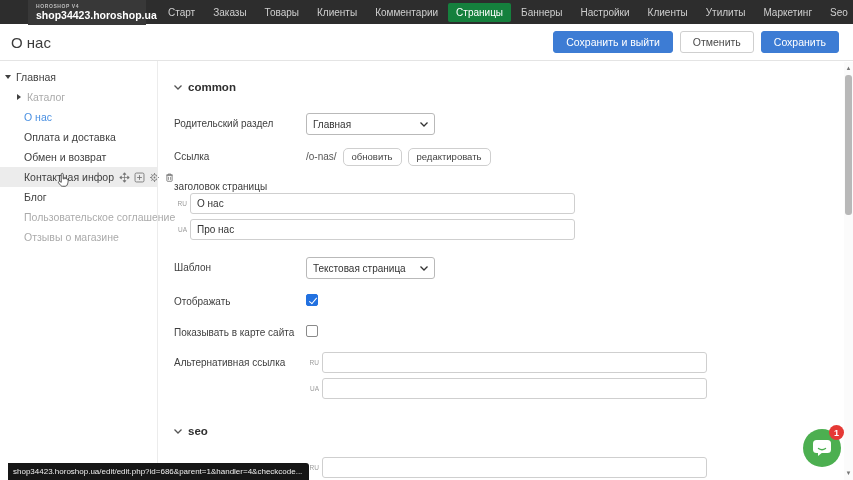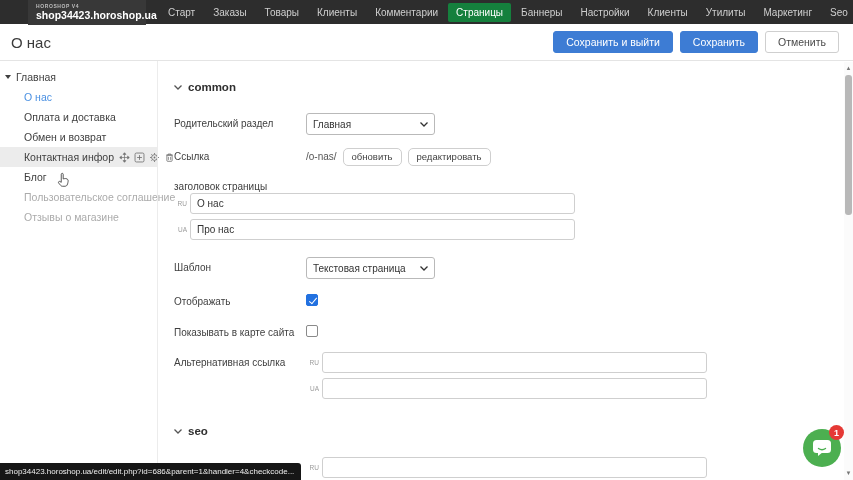--- a/index.html
+++ b/index.html
@@ -58,21 +58,21 @@
   .checkbox.checked { background:#2271e0; border-color:#2271e0; }
   .checkbox.checked::after { content:""; position:absolute; left:3.5px; top:0.5px; width:3px; height:7px; border:solid #fff; border-width:0 1.6px 1.6px 0; transform:rotate(40deg); }
   .seo-gap { height:12px; }
 
   
   .scrollbar { position:absolute; top:62px; right:0; width:9px; bottom:0; background:#fbfbfb; }
   .sb-arrow { position:absolute; left:0; width:9px; height:9px; font-size:6px; color:#777; text-align:center; line-height:9px; cursor:pointer; }
   .sb-thumb { position:absolute; left:1px; width:7px; top:13px; height:140px; background:#b8b8b8; border-radius:3px; cursor:pointer; }
 
   
-  .status-tip { position:absolute; left:0; bottom:0; background:#161616; color:#eee; font-size:8px; padding:4px 7px 4px 5px; border-top-right-radius:3px; white-space:nowrap; z-index:30; }
+  .status-tip { position:absolute; left:8px; bottom:0; background:#161616; color:#eee; font-size:8px; padding:4px 7px 4px 5px; border-top-right-radius:3px; white-space:nowrap; z-index:30; }
 
   
   .chat { position:absolute; right:12px; bottom:13px; width:38px; height:38px; background:#4caf50; border-radius:50%; z-index:25; cursor:pointer; display:flex; align-items:center; justify-content:center; }
   .chat-badge { position:absolute; top:-4px; right:-3px; min-width:15px; height:15px; background:#e53935; color:#fff; border-radius:50%; font-size:9px; font-weight:bold; display:flex; align-items:center; justify-content:center; z-index:26; }
 
   
   .hand-cursor { position:absolute; left:56px; top:172px; z-index:40; pointer-events:none; }
 </style>
 </head>
 <body>
@@ -99,31 +99,35 @@
       <span class="nav-item">Seo</span>
       <span class="nav-item">Отчеты</span>
     </div>
 
   </div>
 
   <div class="page-header">
     <span class="page-title">О нас</span>
     <div class="header-actions">
       <button class="btn btn-blue">Сохранить и выйти</button>
+      <button class="btn btn-white">Отменить</button>
       <button class="btn btn-blue">Сохранить</button>
-      <button class="btn btn-white">Отменить</button>
     </div>
   </div>
 
   <div class="main">
 
     <div class="sidebar">
       <div class="tree-row">
         <span class="caret-down"></span>
         <span class="lbl">Главная</span>
+      </div>
+      <div class="tree-row muted">
+        <span class="caret-right"></span>
+        <span class="lbl">Каталог</span>
       </div>
       <div class="tree-row selected">
         <span class="lbl indent">О нас</span>
       </div>
       <div class="tree-row">
         <span class="lbl indent">Оплата и доставка</span>
       </div>
       <div class="tree-row">
         <span class="lbl indent">Обмен и возврат</span>
       </div>

